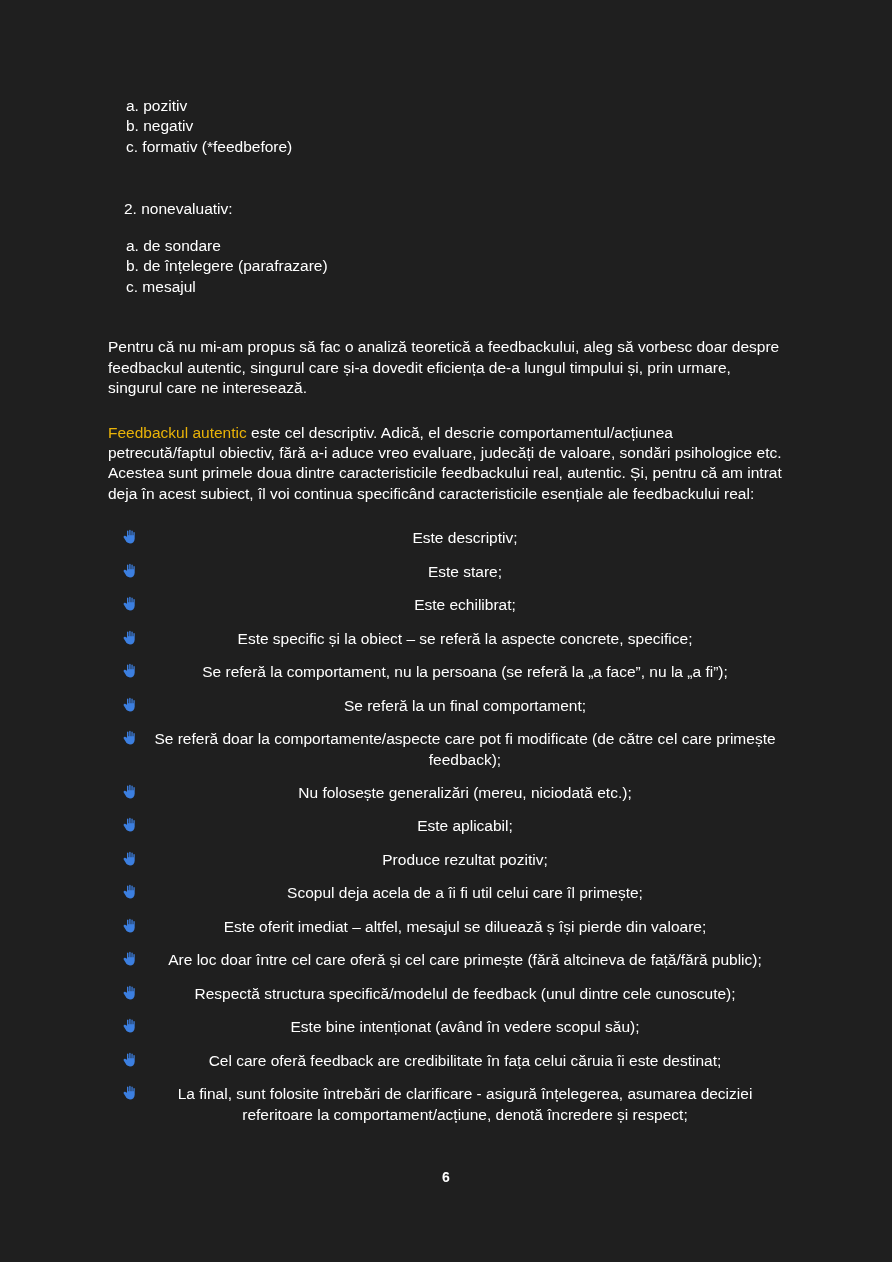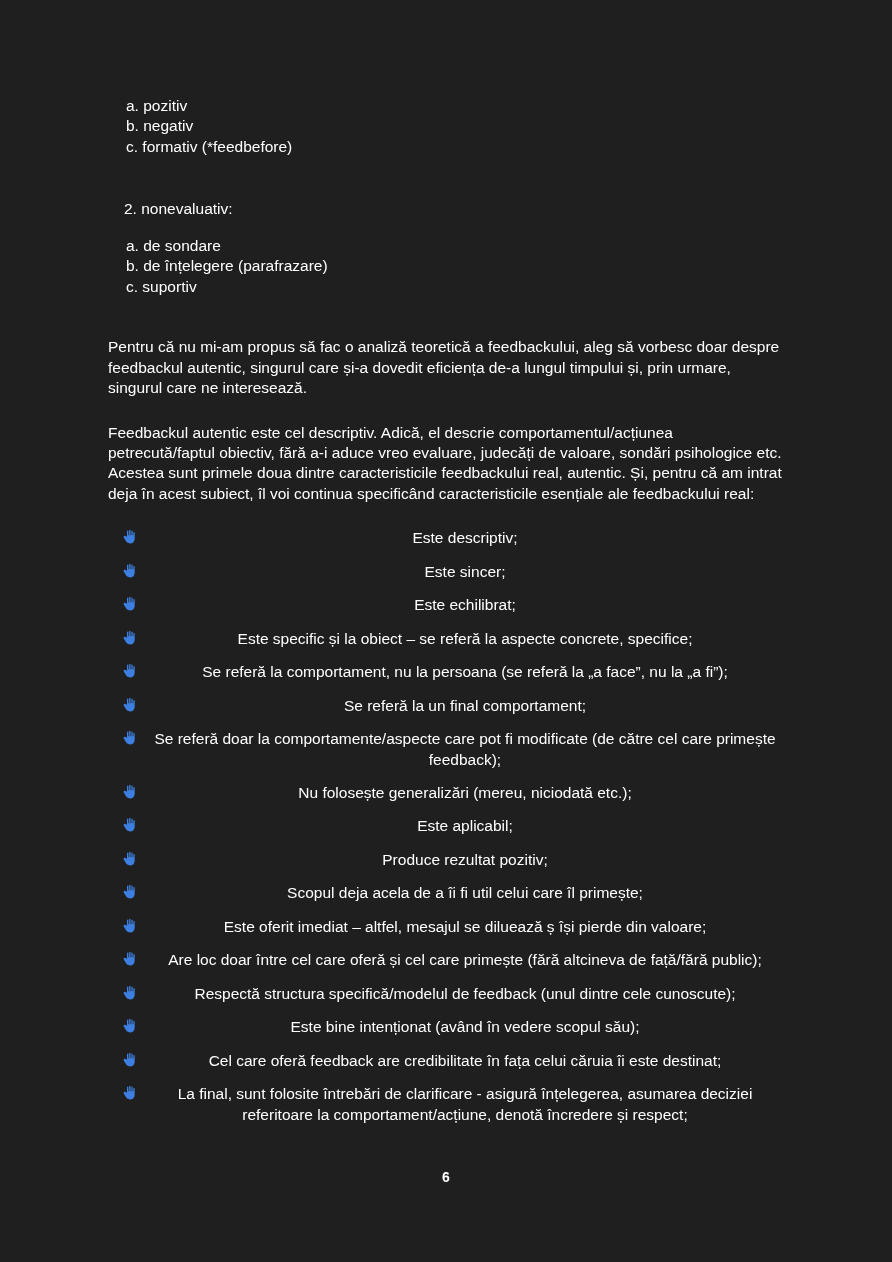--- a/index.html
+++ b/index.html
@@ -41,21 +41,21 @@
     margin: 16px;
     padding: 0;
   }
   .para {
     margin: 0;
     max-width: 680px;
   }
   .gap-large { height: 40px; }
   .gap-med { height: 24px; }
   .accent {
-    color: #ffffff;
+    color: #eab308;
   }
   .bullets {
     margin: 0;
     padding: 0;
     list-style: none;
     max-width: 680px;
     text-align: center;
   }
   .bullets li {
     position: relative;
@@ -98,21 +98,21 @@
     <li>c. formativ (*feedbefore)</li>
   </ul>
 
   <div class="block-gap-1"></div>
 
   <p class="numbered-item">2. nonevaluativ:</p>
 
   <ul class="sub-list">
     <li>a. de sondare</li>
     <li>b. de înțelegere (parafrazare)</li>
-    <li>c. suportiv</li>
+    <li>c. mesajul</li>
   </ul>
 
   <div class="gap-large"></div>
 
   <p class="para">Pentru că nu mi-am propus să fac o analiză teoretică a feedbackului, aleg să vorbesc doar despre feedbackul autentic, singurul care și-a dovedit eficiența de-a lungul timpului și, prin urmare, singurul care ne interesează.</p>
 
   <div class="gap-med"></div>
 
   <p class="para"><span class="accent">Feedbackul autentic</span><span> este cel descriptiv. Adică, el descrie comportamentul/acțiunea petrecută/faptul obiectiv, fără a-i aduce vreo evaluare, judecăți de valoare, sondări psihologice etc. Acestea sunt primele doua dintre caracteristicile feedbackului real, autentic. Și, pentru că am intrat deja în acest subiect, îl voi continua specificând caracteristicile esențiale ale feedbackului real:</span></p>
 
@@ -121,21 +121,21 @@
   <ul class="bullets">
     <li><span class="bullet-icon">
           <svg width="14" height="15" viewBox="0 0 14 15">
             <path d="M2 9 C1 7.5 2 6.2 3.2 6.8 L5 7.8 L5 2.2 C5 1.3 6.4 1.3 6.4 2.2 L6.4 6.2 L7.2 6.2 L7.2 1.4 C7.2 0.5 8.6 0.5 8.6 1.4 L8.6 6.2 L9.4 6.2 L9.4 2.2 C9.4 1.4 10.7 1.4 10.7 2.2 L10.7 6.3 L11.4 6.3 L11.4 3.6 C11.4 2.8 12.7 2.8 12.7 3.6 L12.7 9.4 C12.7 12.4 10.8 14.4 8 14.4 C5.8 14.4 4.4 13.3 3.6 11.6 Z" fill="#3c7fe0"></path>
           </svg>
         </span><span>Este descriptiv;</span></li>
     <li><span class="bullet-icon">
           <svg width="14" height="15" viewBox="0 0 14 15">
             <path d="M2 9 C1 7.5 2 6.2 3.2 6.8 L5 7.8 L5 2.2 C5 1.3 6.4 1.3 6.4 2.2 L6.4 6.2 L7.2 6.2 L7.2 1.4 C7.2 0.5 8.6 0.5 8.6 1.4 L8.6 6.2 L9.4 6.2 L9.4 2.2 C9.4 1.4 10.7 1.4 10.7 2.2 L10.7 6.3 L11.4 6.3 L11.4 3.6 C11.4 2.8 12.7 2.8 12.7 3.6 L12.7 9.4 C12.7 12.4 10.8 14.4 8 14.4 C5.8 14.4 4.4 13.3 3.6 11.6 Z" fill="#3c7fe0"></path>
           </svg>
-        </span><span>Este sincer;</span></li>
+        </span><span>Este stare;</span></li>
     <li><span class="bullet-icon">
           <svg width="14" height="15" viewBox="0 0 14 15">
             <path d="M2 9 C1 7.5 2 6.2 3.2 6.8 L5 7.8 L5 2.2 C5 1.3 6.4 1.3 6.4 2.2 L6.4 6.2 L7.2 6.2 L7.2 1.4 C7.2 0.5 8.6 0.5 8.6 1.4 L8.6 6.2 L9.4 6.2 L9.4 2.2 C9.4 1.4 10.7 1.4 10.7 2.2 L10.7 6.3 L11.4 6.3 L11.4 3.6 C11.4 2.8 12.7 2.8 12.7 3.6 L12.7 9.4 C12.7 12.4 10.8 14.4 8 14.4 C5.8 14.4 4.4 13.3 3.6 11.6 Z" fill="#3c7fe0"></path>
           </svg>
         </span><span>Este echilibrat;</span></li>
     <li><span class="bullet-icon">
           <svg width="14" height="15" viewBox="0 0 14 15">
             <path d="M2 9 C1 7.5 2 6.2 3.2 6.8 L5 7.8 L5 2.2 C5 1.3 6.4 1.3 6.4 2.2 L6.4 6.2 L7.2 6.2 L7.2 1.4 C7.2 0.5 8.6 0.5 8.6 1.4 L8.6 6.2 L9.4 6.2 L9.4 2.2 C9.4 1.4 10.7 1.4 10.7 2.2 L10.7 6.3 L11.4 6.3 L11.4 3.6 C11.4 2.8 12.7 2.8 12.7 3.6 L12.7 9.4 C12.7 12.4 10.8 14.4 8 14.4 C5.8 14.4 4.4 13.3 3.6 11.6 Z" fill="#3c7fe0"></path>
           </svg>
         </span><span>Este specific și la obiect – se referă la aspecte concrete, specifice;</span></li>

